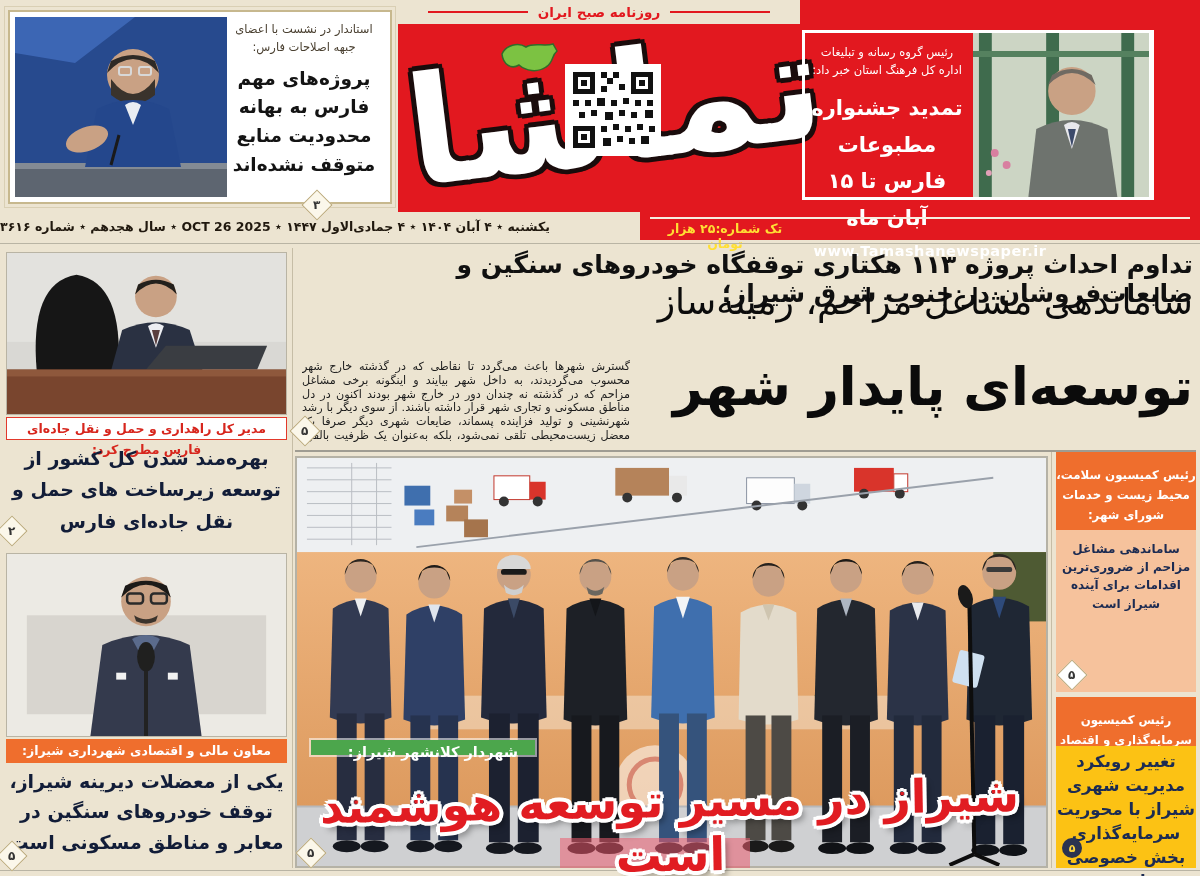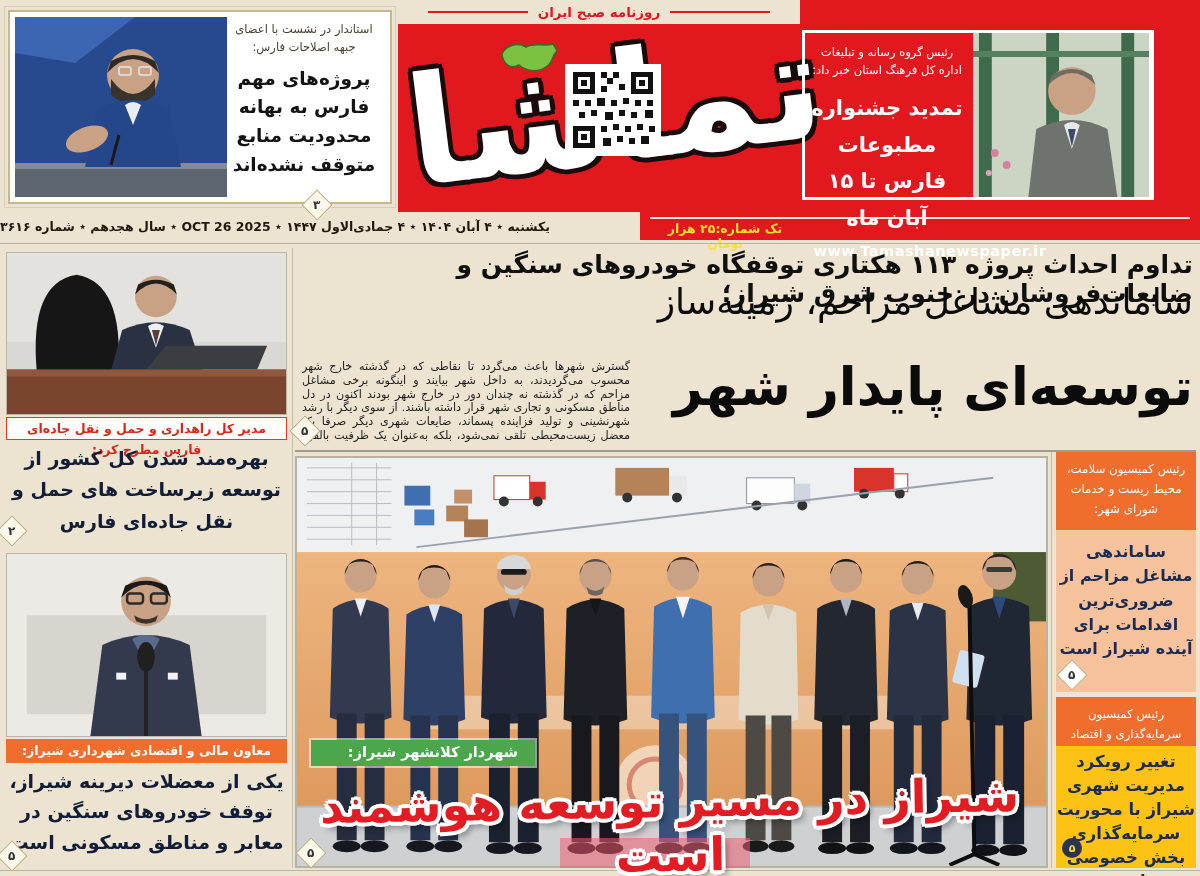--- a/index.html
+++ b/index.html
@@ -75,36 +75,36 @@
     font-size:19px; font-weight:bold; color:#121d38; line-height:1.65; }
   .lc1-badge { left:1px; top:520px; }
   .lc-kicker2 { left:6px; top:739px; width:281px; height:24px; background:#ef6e2d;
     color:#fff; font-size:12.5px; font-weight:bold; direction:rtl; text-align:center; line-height:23px; }
   .lc-head2 { left:6px; top:766px; width:281px; direction:rtl; text-align:center;
     font-size:19px; font-weight:bold; color:#121d38; line-height:1.6; }
   .lc2-badge { left:1px; top:845px; }
 
   
   .main-photo { left:295px; top:456px; width:753px; height:412px; border:2px solid #b5b2a6; }
-  .photo-caption { left:311px; top:740px; width:224px; height:26px; background:#4ca64c;
+  .photo-caption { left:311px; top:740px; width:224px; height:15px; background:#4ca64c;
     color:#fff; font-size:14.5px; font-weight:bold; direction:rtl; text-align:center; line-height:25px;
     box-shadow:0 0 0 2px rgba(255,255,255,.55); z-index:4;padding-left:20px; }
   .photo-slogan { left:300px; top:774px; width:740px; direction:rtl; text-align:center;
     font-size:46px; font-weight:bold; color:#e11c22; z-index:4; transform:rotate(-1deg);
     text-shadow:-3px -3px 0 #fff, 3px -3px 0 #fff, -3px 3px 0 #fff, 3px 3px 0 #fff,
                 0 -4px 0 #fff, 0 4px 0 #fff, -4px 0 0 #fff, 4px 0 0 #fff, 5px 6px 6px rgba(0,0,0,.35); }
   .photo-watermark { left:560px; top:838px; width:190px; height:30px; background:rgba(236,93,112,.55); z-index:3; }
   .mp-badge { left:300px; top:842px; z-index:5; }
 
   
   .rc-header { left:1056px; width:140px; background:#ef6e2d; color:#fff; direction:rtl;
-    text-align:center; font-size:11.8px; font-weight:normal; line-height:1.7; padding-top:7px; }
+    text-align:center; font-size:11.8px; font-weight:bold; line-height:1.7; padding-top:13px; }
   .rc1-header { top:452px; height:78px; }
   .rc1-body { left:1056px; top:530px; width:140px; height:162px; background:#f6c29c;
-    color:#1c2b52; direction:rtl; text-align:center; font-size:16px; font-weight:bold;
+    color:#1c2b52; direction:rtl; text-align:center; font-size:12px; font-weight:bold;
     line-height:1.52; padding-top:10px; }
   .rc1-badge { left:1061px; top:664px; background:#fff; }
   .rc2-header { top:697px; height:49px; }
   .rc2-body { left:1056px; top:746px; width:140px; height:122px; background:#fcc214;
     color:#1c2b52; direction:rtl; text-align:center; font-size:16.5px; font-weight:bold;
     line-height:1.45; padding-top:4px; }
   .rc2-badge { left:1062px; top:838px; width:20px; height:20px; border-radius:50%;
     background:#2a3350; display:flex; align-items:center; justify-content:center; z-index:5; }
   .rc2-badge span { font-size:11px; font-weight:bold; color:#ffd73e; }
 </style>

